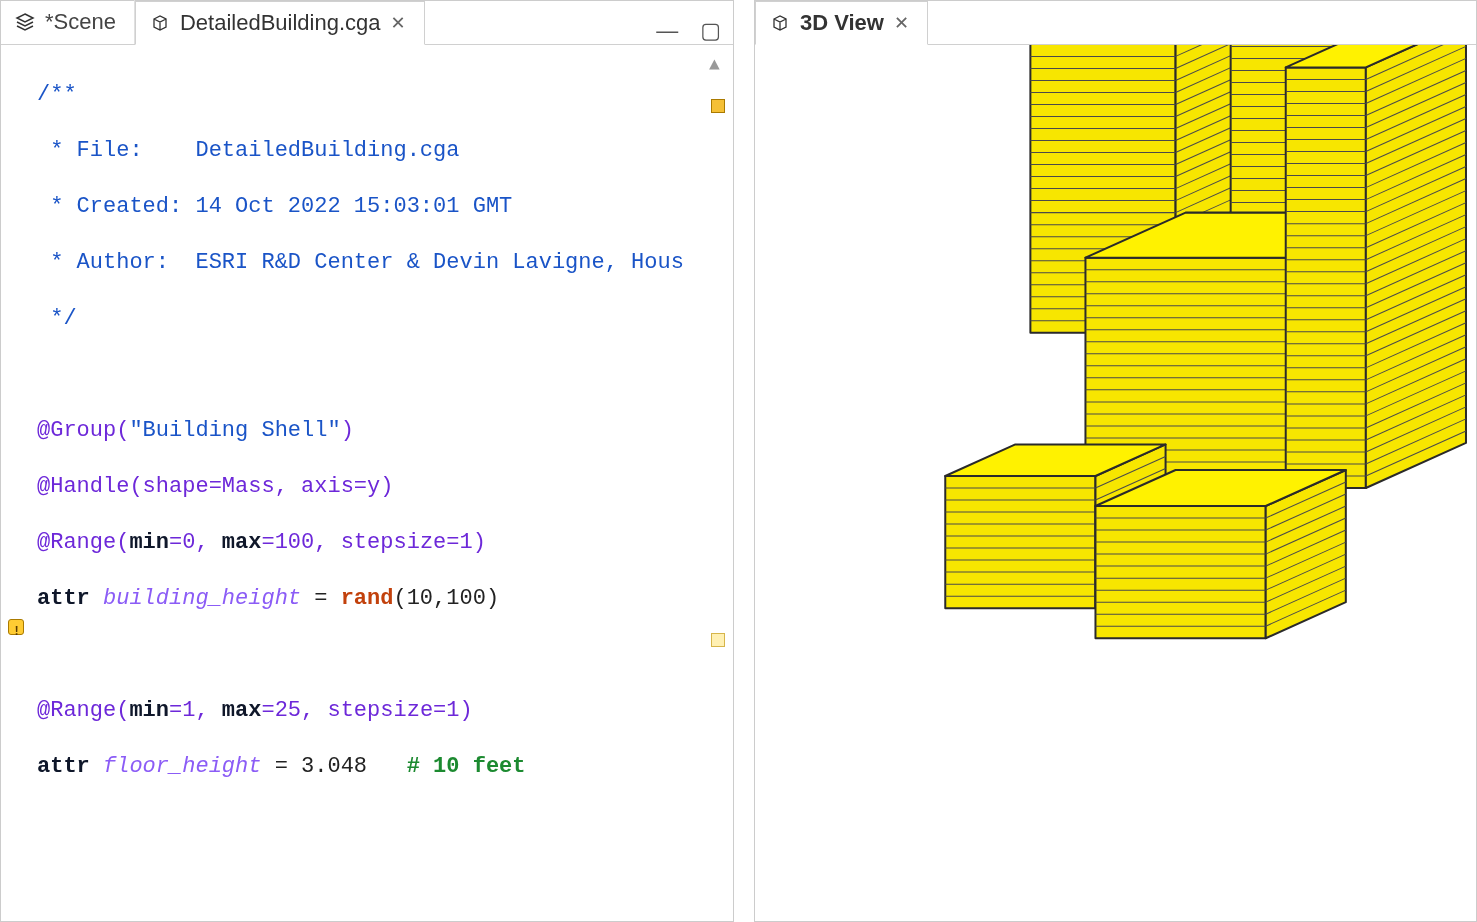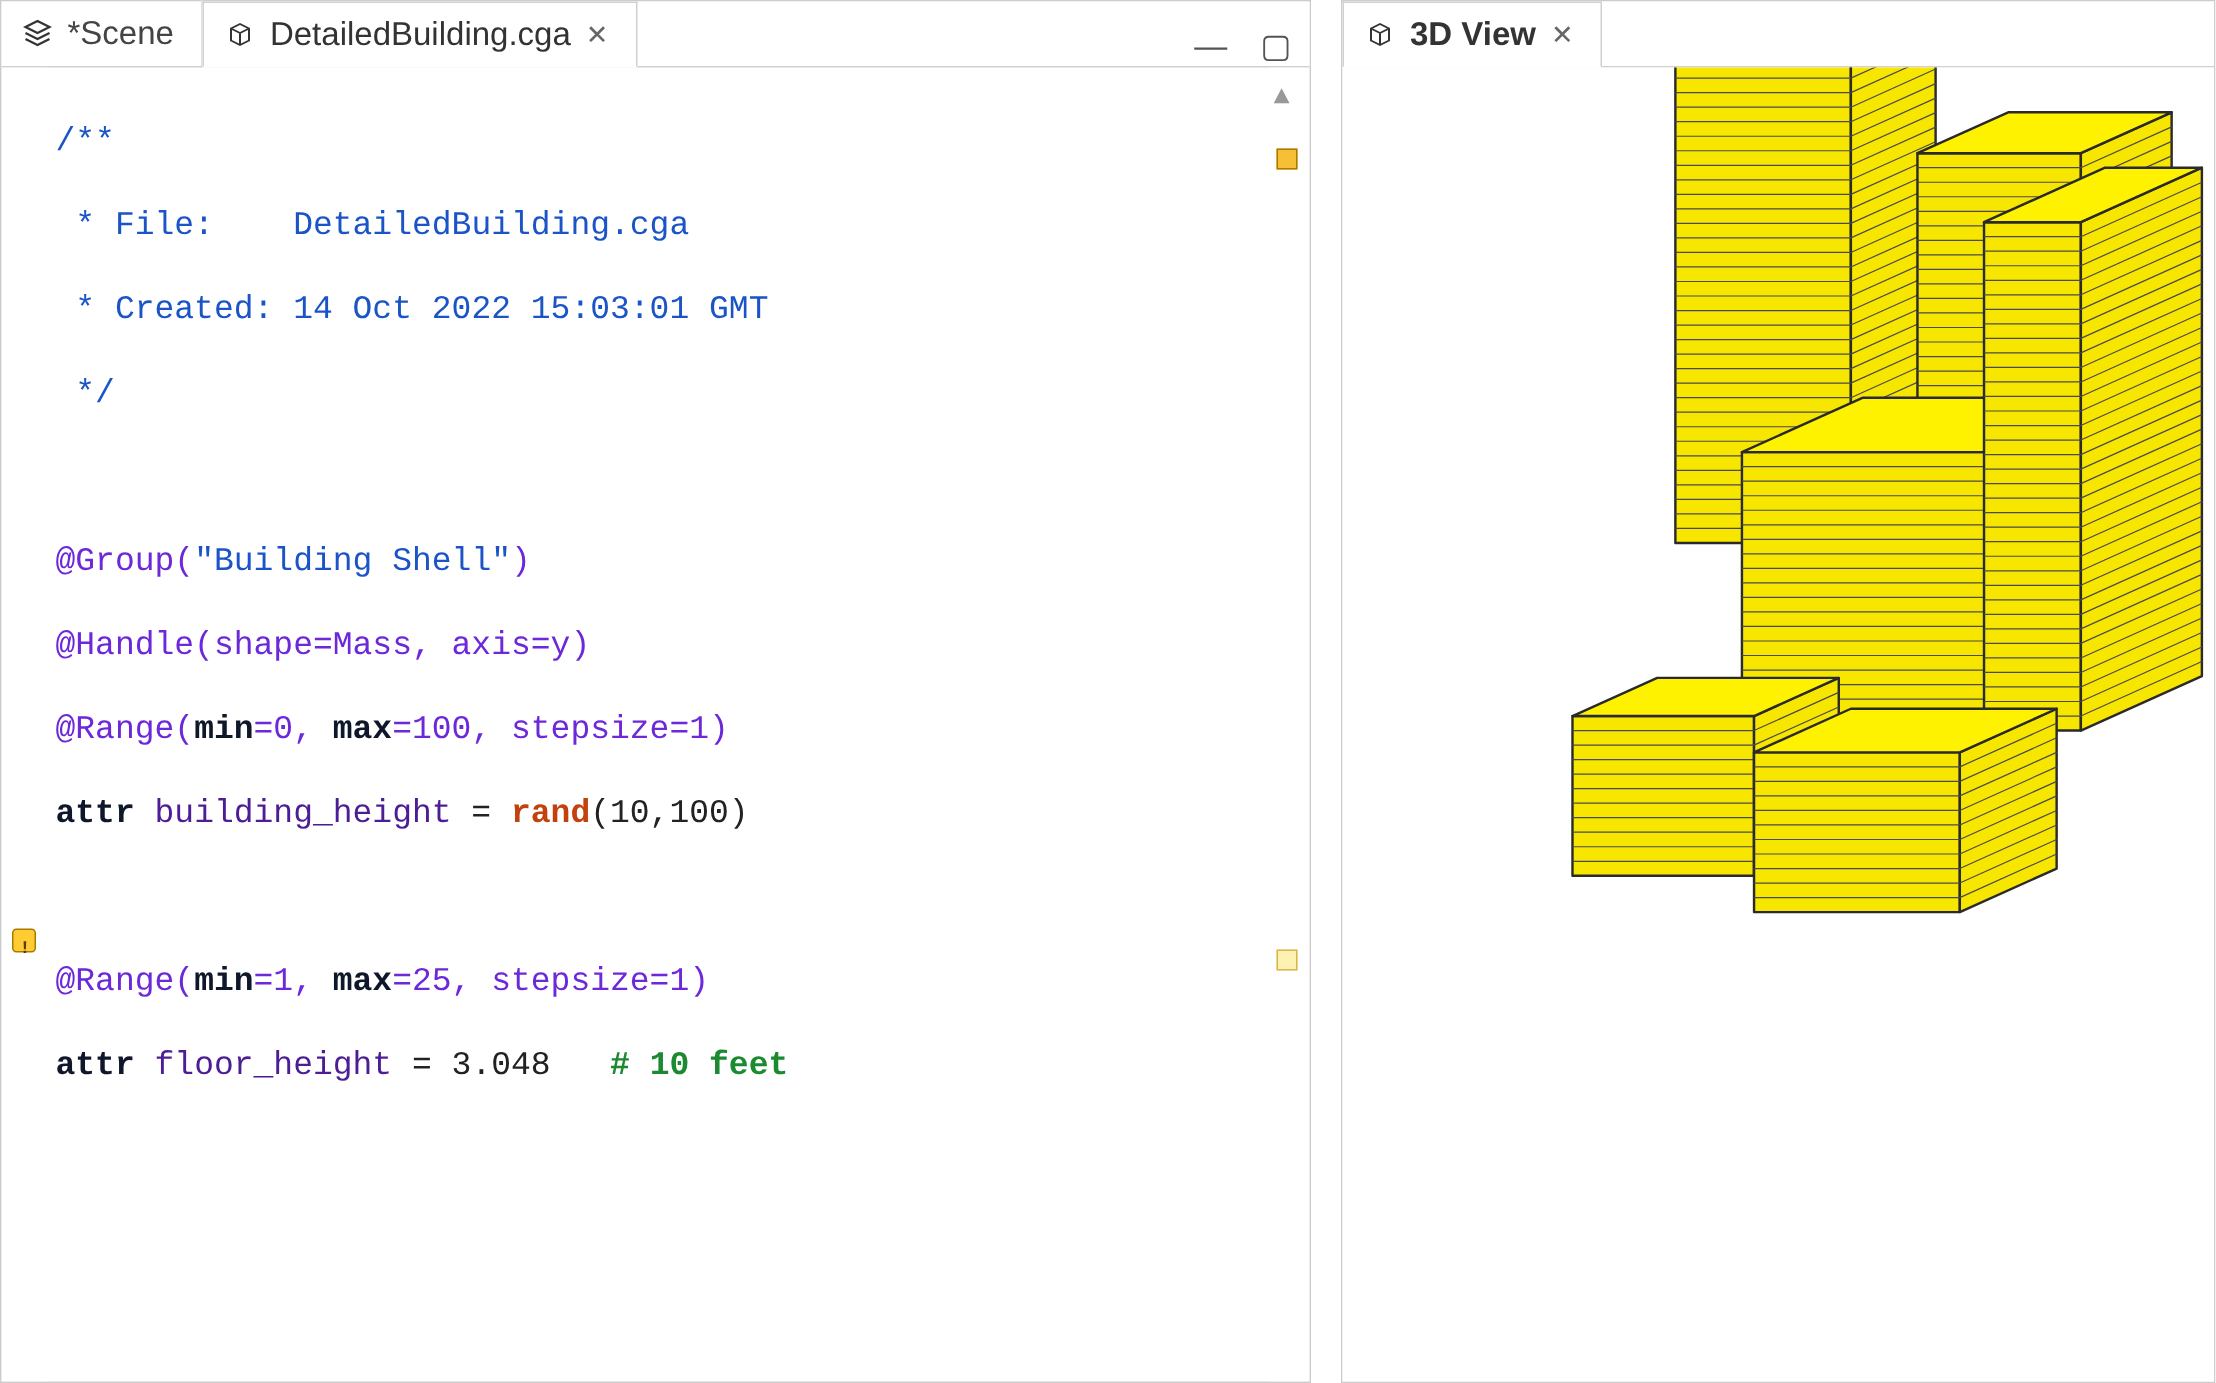--- a/index.html
+++ b/index.html
@@ -10,21 +10,21 @@
     background: #fff;
     overflow: hidden;
   }
   .workspace { display: flex; width: 100%; height: 100%; }
   .pane {
     position: relative;
     display: flex; flex-direction: column;
     border: 1px solid #ccc;
     background: #fff;
   }
-  .left-pane { width: 874px; margin-right: 20px; }
+  .left-pane { width: 734px; margin-right: 20px; }
   .right-pane { flex: 1; }
 
   
   .tabbar {
     height: 44px;
     display: flex; align-items: flex-end;
     border-bottom: 1px solid #d0d0d0;
     background: #fff;
     padding-left: 0;
   }
@@ -88,21 +88,21 @@
   .overview-marker {
     position:absolute; left:6px; width:14px; height:14px;
   }
   .ov-warn { background:#f5c036; border:1px solid #aa7a00; }
   .ov-highlight { background:#fff0b3; border:1px solid #d6b54a; }
 
   
   .c-comment    { color:#1a54c7; }
   .c-annotation { color:#6d28d9; }
   .c-keyword    { color:#0f172a; font-weight:bold; }
-  .c-ident      { color:#4c1d95; }
+  .c-ident      { color:#8b5cf6; font-style:italic; }
   .c-func       { color:#c2410c; font-weight:bold; }
   .c-string     { color:#1a54c7; }
   .c-plain      { color:#222; }
   .c-linecomment{ color:#1c8a30;font-weight:bold; }
 
   
   .warn-icon {
     width:16px;height:16px;border-radius:3px;
     background:#ffcc33;border:1px solid #aa7a00;
     position:relative;
@@ -173,20 +173,21 @@
           <div class="gutter-row"></div>
         <div class="gutter-row">
             <div class="warn-icon"></div>
           </div>
       </div>
 
       <div class="code">
 <div class="code-line"><span class="c-comment">/**</span></div>
 <div class="code-line"><span class="c-comment"> * File:</span><span class="c-comment">    DetailedBuilding.cga</span></div>
 <div class="code-line"><span class="c-comment"> * Created:</span><span class="c-comment"> 14 Oct 2022 15:03:01 GMT</span></div>
+<div class="code-line"><span class="c-comment"> * Author:</span><span class="c-comment">  ESRI R&amp;D Center &amp; Devin Lavigne, Hous</span></div>
 <div class="code-line"><span class="c-comment"> */</span></div>
 <div class="code-line"></div>
 <div class="code-line"><span class="c-annotation">@Group(</span><span class="c-string">"Building Shell"</span><span class="c-annotation">)</span></div>
 <div class="code-line"><span class="c-annotation">@Handle(shape=Mass, axis=y)</span></div>
 <div class="code-line"><span class="c-annotation">@Range(</span><span class="c-keyword">min</span><span class="c-annotation">=0, </span><span class="c-keyword">max</span><span class="c-annotation">=100, stepsize=1)</span></div>
 <div class="code-line"><span class="c-keyword">attr</span><span class="c-ident"> building_height</span><span class="c-plain"> = </span><span class="c-func">rand</span><span class="c-plain">(10,100)</span></div>
 <div class="code-line"></div>
 <div class="code-line"><span class="c-annotation">@Range(</span><span class="c-keyword">min</span><span class="c-annotation">=1, </span><span class="c-keyword">max</span><span class="c-annotation">=25, stepsize=1)</span></div>
 <div class="code-line"><span class="c-keyword">attr</span><span class="c-ident"> floor_height</span><span class="c-plain"> = 3.048   </span><span class="c-linecomment"># 10 feet</span></div>
 <div class="code-line"></div>

